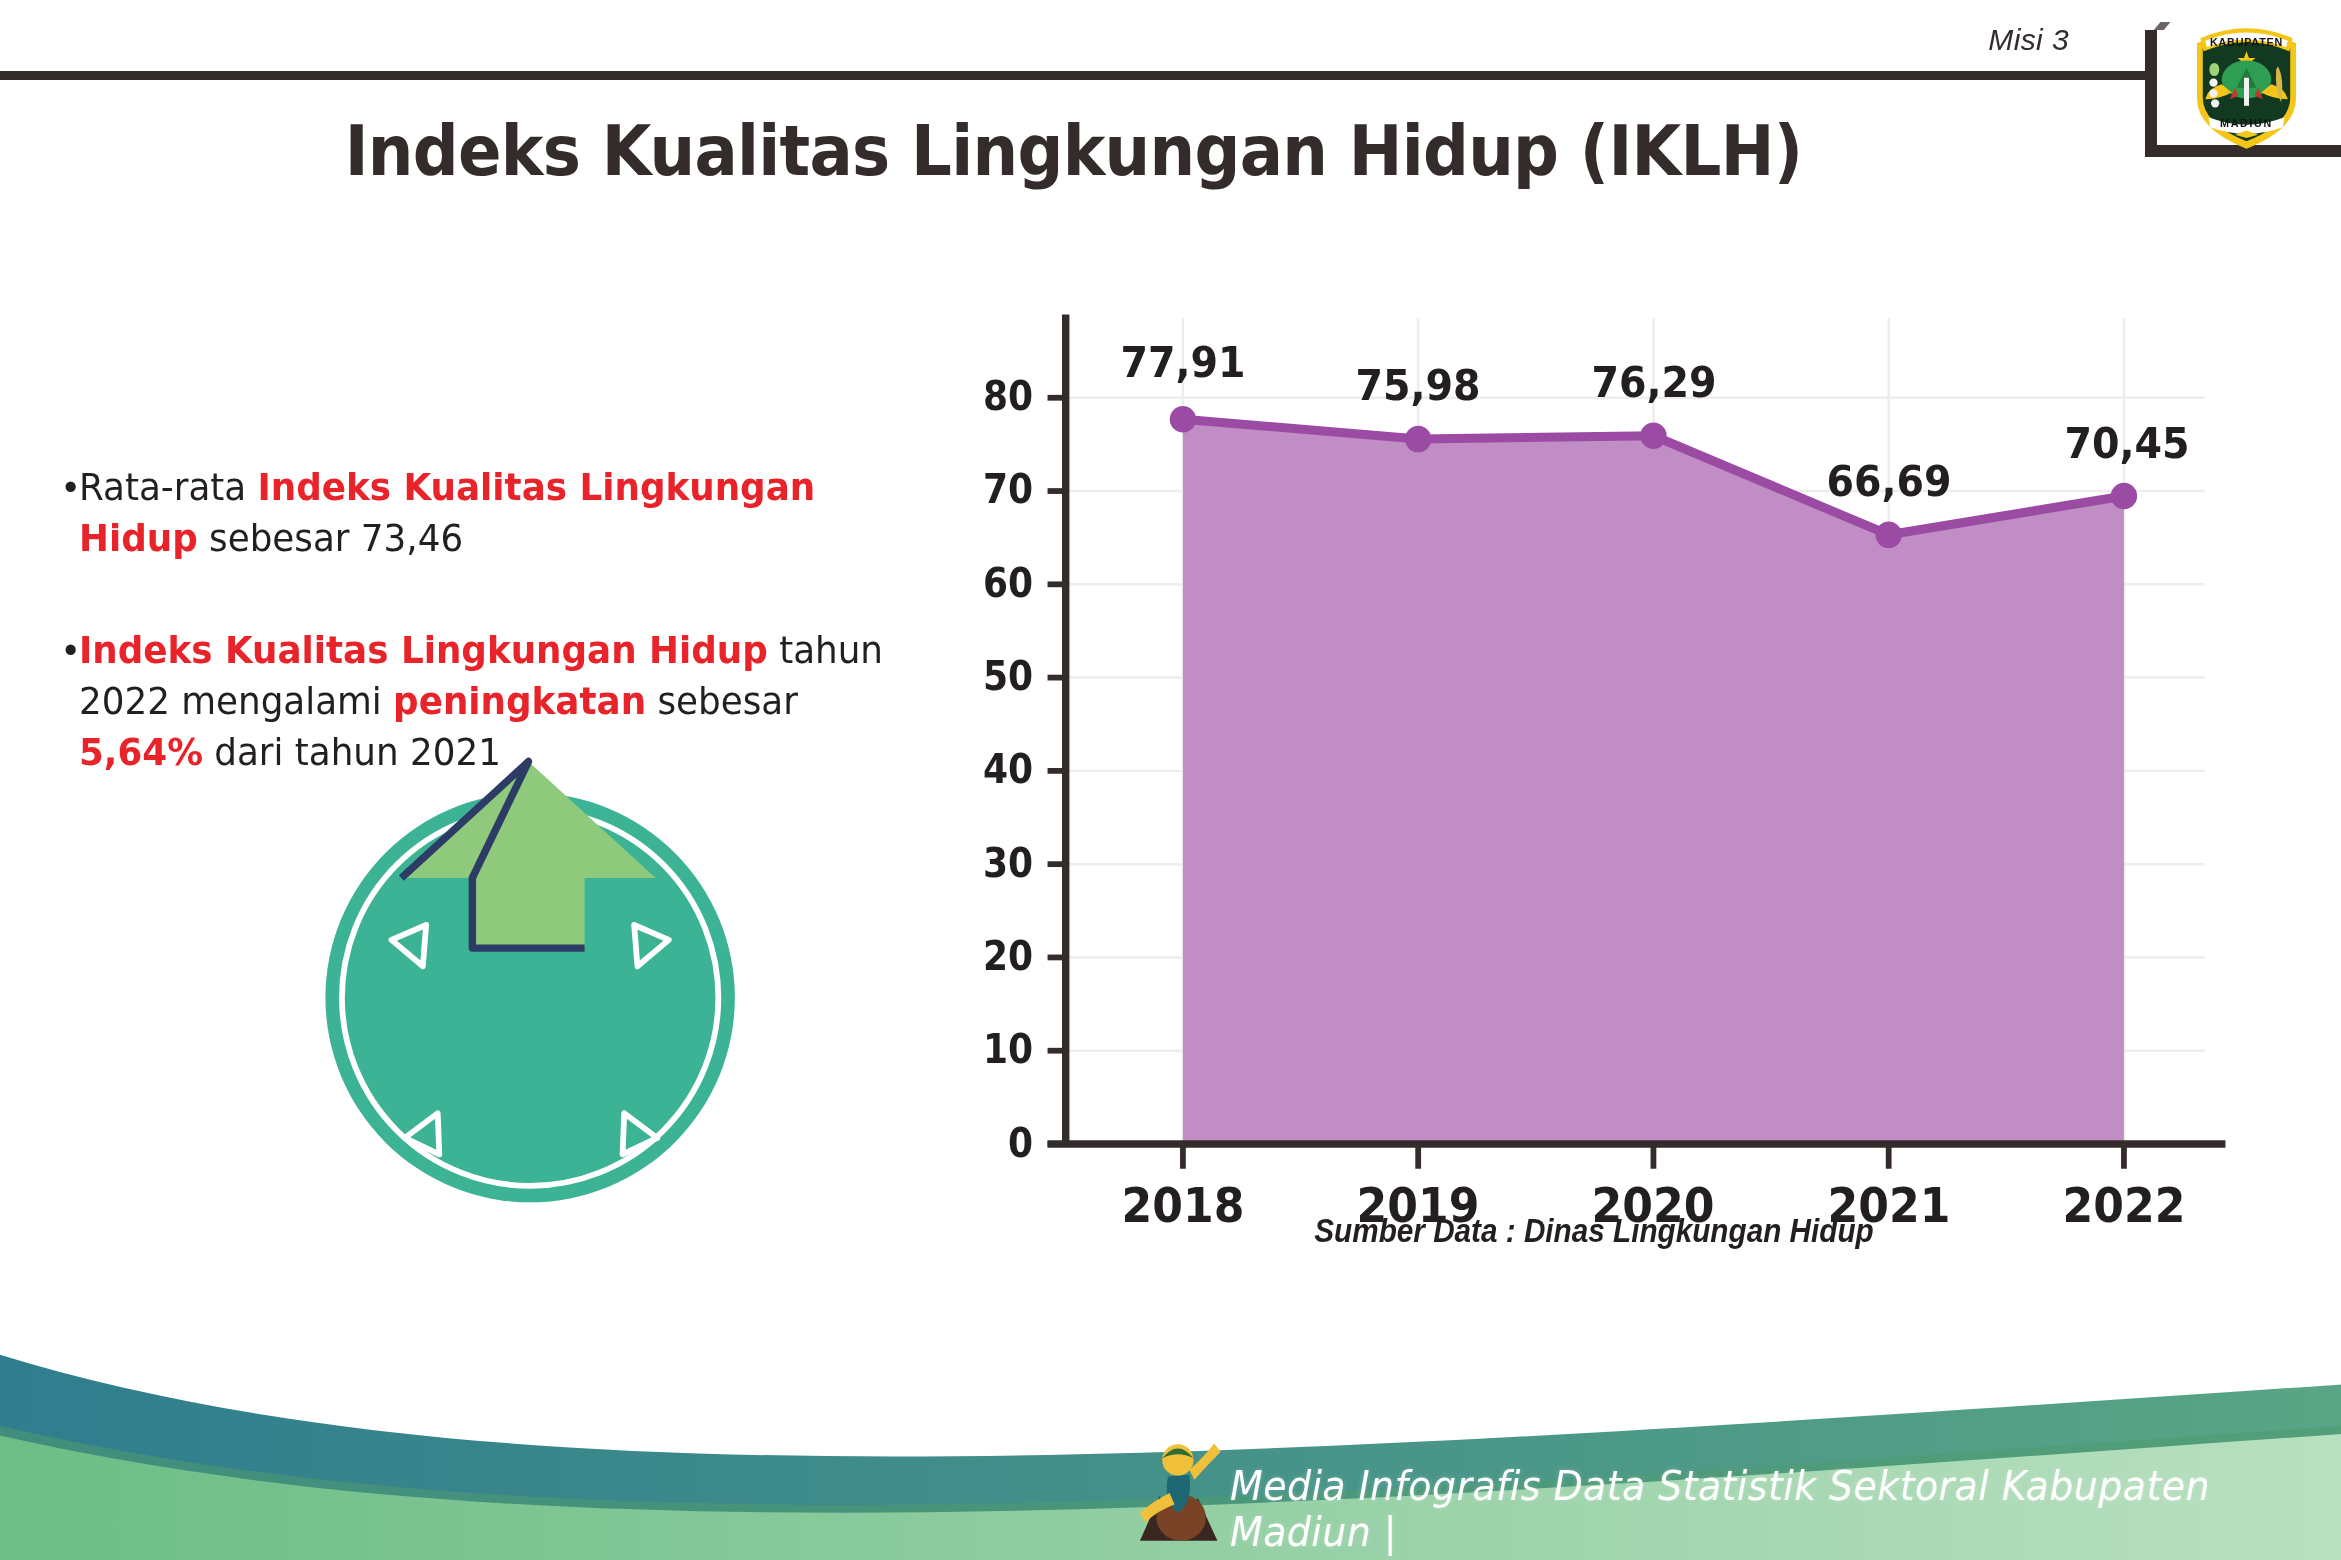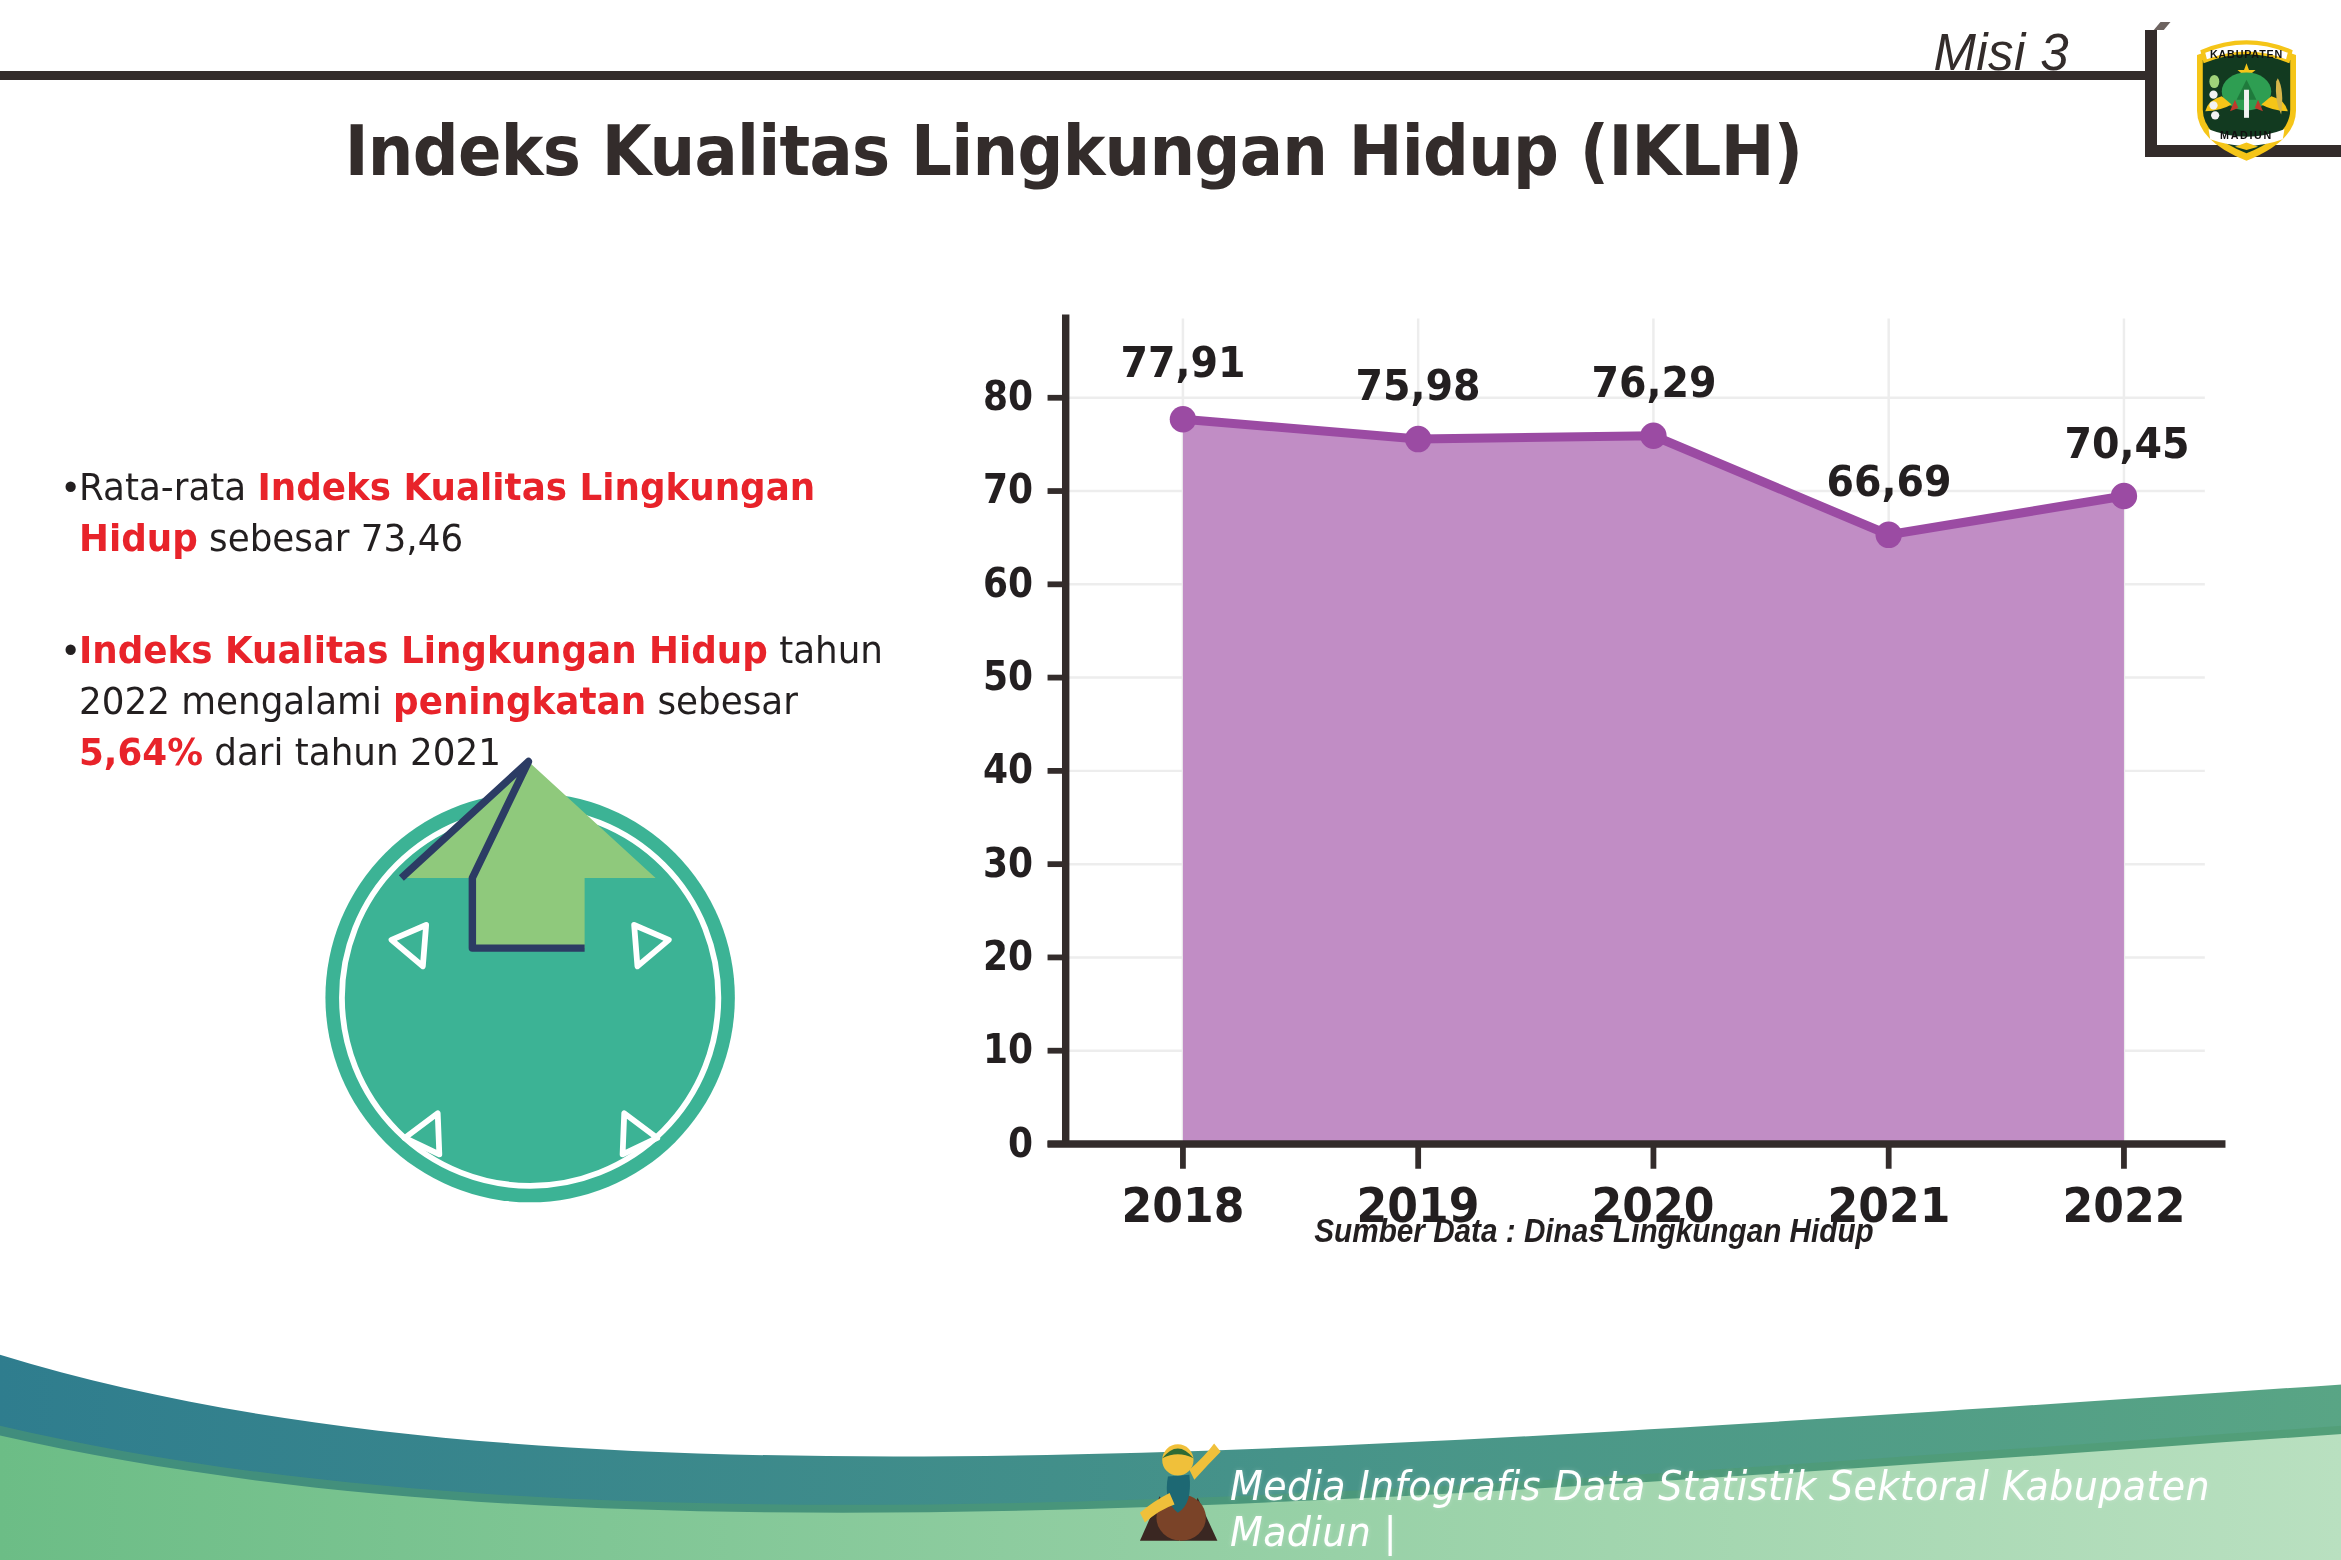--- a/index.html
+++ b/index.html
@@ -2,27 +2,27 @@
 <html style="font-size:13.2px"><head>
 <meta charset="utf-8">
 <style>
   html,body{margin:0;padding:0;background:#ffffff;}
   body{width:2342px;height:1561px;position:relative;overflow:hidden;
        font-family:"Liberation Sans",sans-serif;}
 
   
   .top-rule{position:absolute;left:0;top:71px;width:2149px;height:9px;background:#332c2b;}
   .misi{position:absolute;right:273px;top:23px;font-family:"Liberation Sans",sans-serif;
-        font-style:italic;font-size:51px;color:#332c2b;letter-spacing:0.4px;}
+        font-style:italic;font-size:30px;color:#332c2b;letter-spacing:0.4px;}
   .corner-bracket{position:absolute;left:2145px;top:30px;width:11.6px;height:127px;background:#332c2b;}
   .corner-bracket-b{position:absolute;left:2145px;top:145px;width:198px;height:11.6px;background:#332c2b;}
   .corner-shadow{position:absolute;left:2157px;top:21.5px;width:10px;height:8.3px;background:#6d6360;
                  transform:skewX(-40deg);}
 
-  .emblem{position:absolute;left:2187px;top:32px;width:119px;height:132px;}
+  .emblem{position:absolute;left:2187px;top:20px;width:119px;height:132px;}
 
   
   .title{position:absolute;left:0;top:111px;width:2147px;text-align:center;
          font-family:"DejaVu Sans",sans-serif;font-weight:bold;font-size:69px;
          color:#332c2b;letter-spacing:-0.8px;
          transform:scaleX(.93);transform-origin:center;}
 
   
   .bullets{position:absolute;left:64px;top:462px;width:917px;}
   .bullet{display:flex;align-items:flex-start;margin-bottom:61px;}

